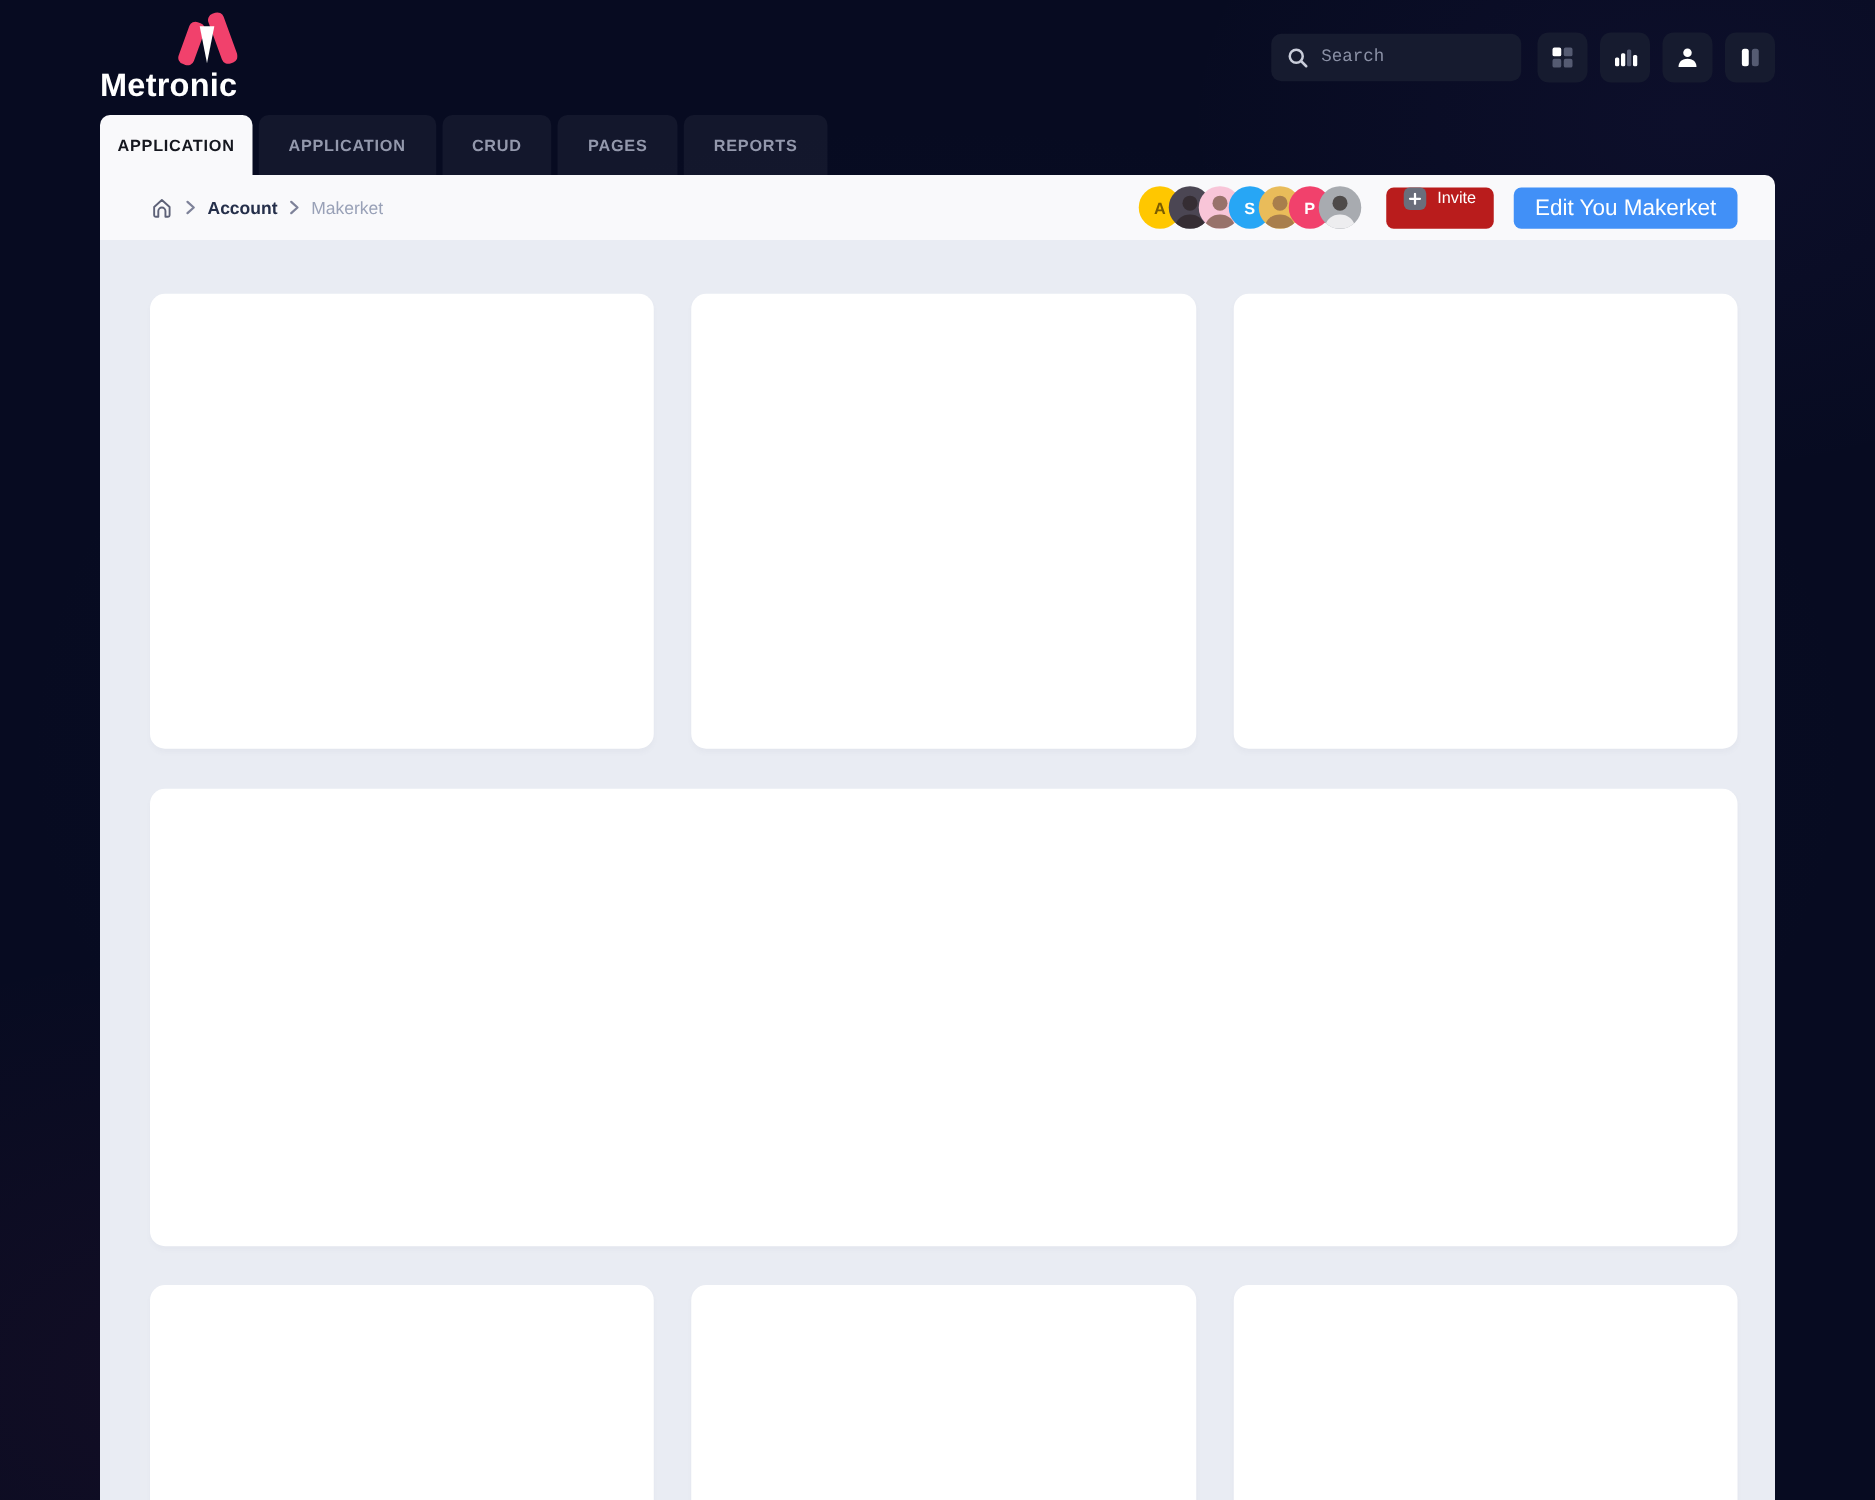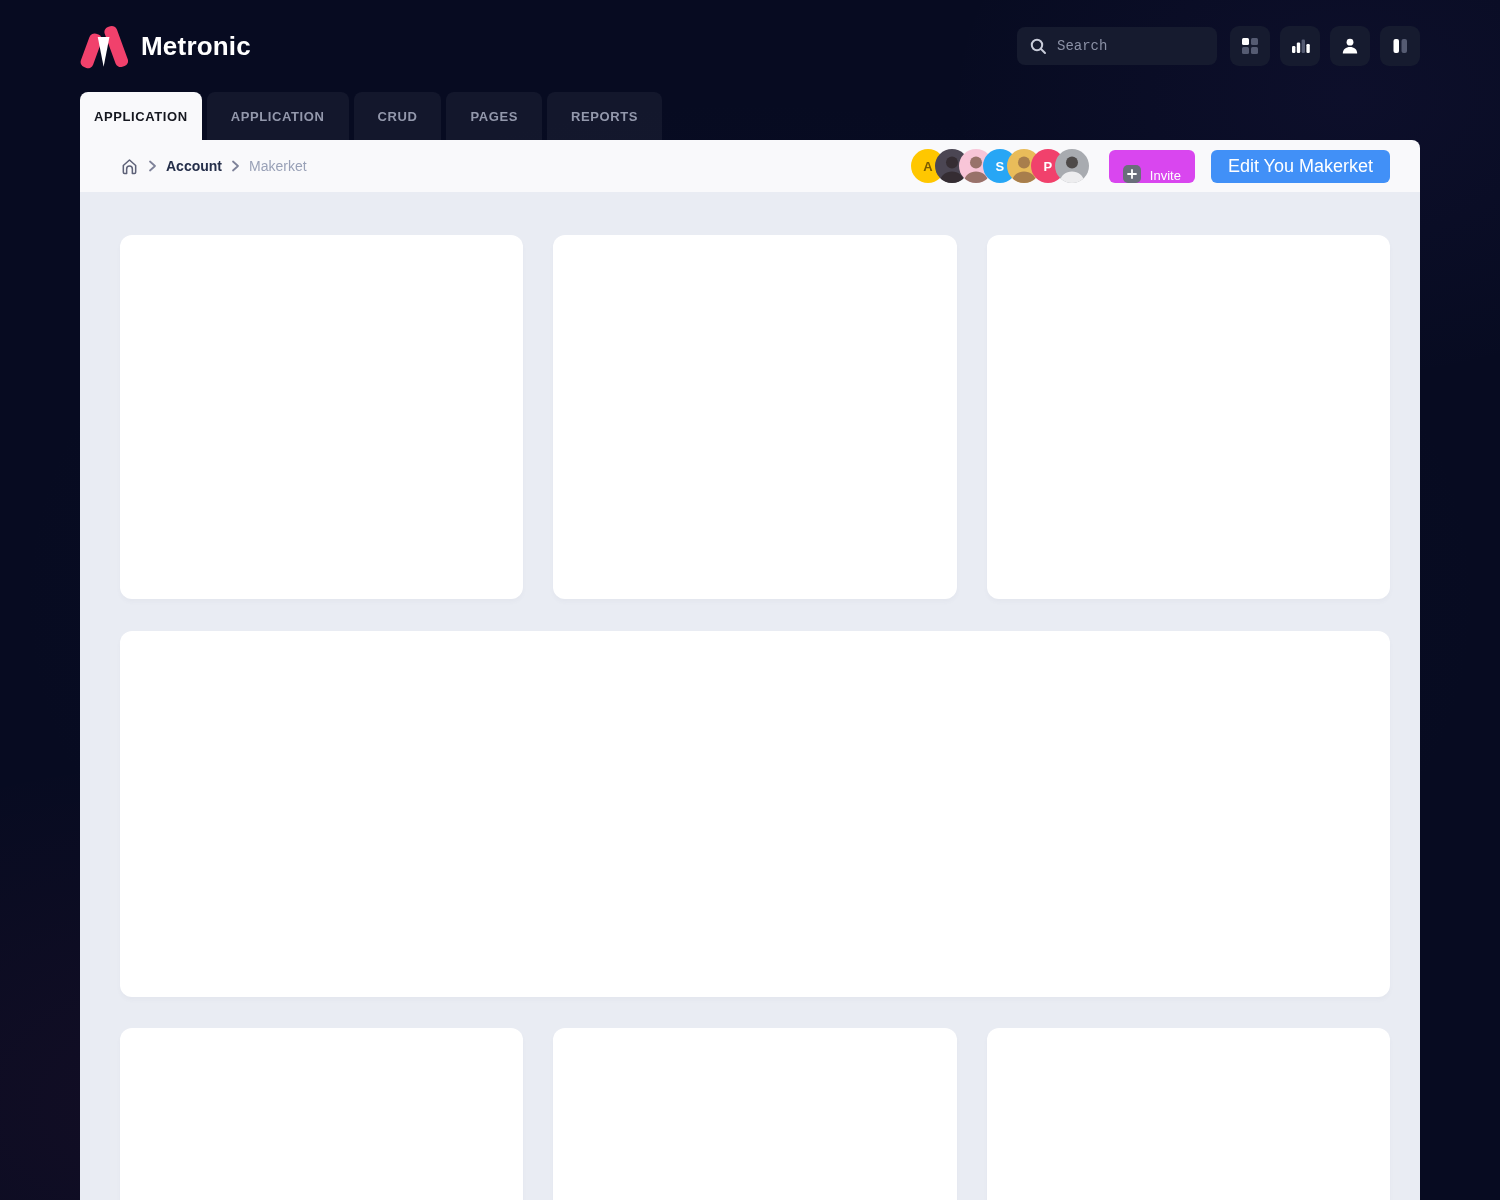--- a/index.html
+++ b/index.html
@@ -8,21 +8,21 @@
     font-family:"Liberation Sans", sans-serif;
     background:
       radial-gradient(55% 45% at 12% 92%, rgba(241,65,108,0.05), transparent 65%),
       radial-gradient(45% 40% at 90% 8%, rgba(110,80,200,0.06), transparent 60%),
       radial-gradient(70% 60% at 50% 50%, rgba(40,45,90,0.10), transparent 70%),
       #070B21;
   }
 
   
   .header { height:92px; display:flex; align-items:center; padding:0 80px; }
-  .logo { display:flex; align-items:center; gap:13px; cursor:pointer; }
+  .logo { display:flex; align-items:flex-end; cursor:pointer;flex-direction:column; }
   .logo-mark { width:48px; height:45px; display:block; }
   .brand-name { color:#fff; font-size:26px; font-weight:bold; letter-spacing:0.2px; }
 
   .header-right { margin-left:auto; display:flex; align-items:center; gap:10px; }
   .search-box {
     width:200px; height:38px; background:#161B2F; border-radius:8px;
     display:flex; align-items:center; padding:0 12px; gap:10px; margin-right:3px;
   }
   .search-box input {
     background:transparent; border:none; outline:none; color:#D8DBE6;
@@ -56,22 +56,22 @@
 
   .toolbar-right { margin-left:auto; display:flex; align-items:center; }
   .avatar-group { display:flex; margin-right:20px; }
   .avatar {
     width:34px; height:34px; border-radius:50%; flex:none; cursor:pointer;
     display:flex; align-items:center; justify-content:center; overflow:hidden;
     font-size:13px; font-weight:bold;
   }
   .avatar + .avatar { margin-left:-10px; }
   .btn-invite {
-    height:33px; background:#d946ef; color:#fff; border:none; border-radius:6px;
-    display:flex; align-items:flex-end; gap:9px; padding:0 14px; font-size:13px;
+    height:33px; background:#b91c1c; color:#fff; border:none; border-radius:6px;
+    display:flex; align-items:flex-start; gap:9px; padding:0 14px; font-size:13px;
     font-family:"Liberation Sans", sans-serif; cursor:pointer; margin-right:16px;
   }
   .plus-chip {
     width:18px; height:18px; background:#6A6E7B; border-radius:5px;
     display:flex; align-items:center; justify-content:center;
   }
   .btn-edit {
     height:33px; border:none; border-radius:6px; color:#fff; padding:0 17px;
     font-size:18px; font-family:"Liberation Sans", sans-serif; cursor:pointer;
   }

